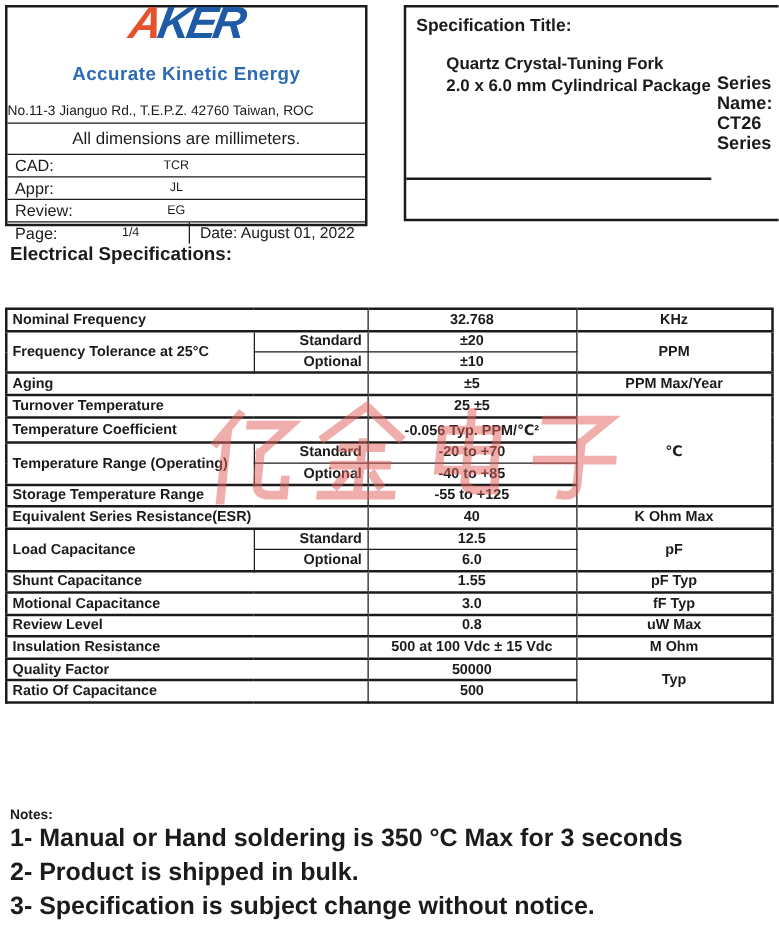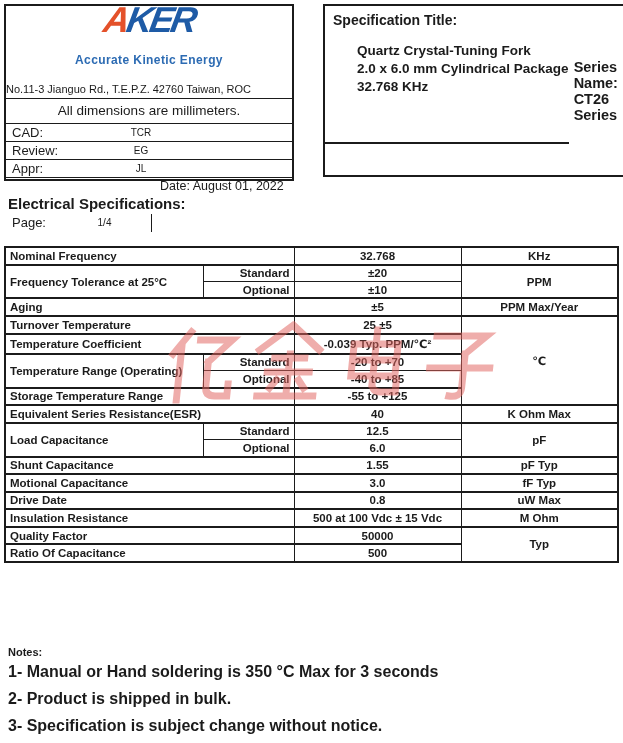--- a/index.html
+++ b/index.html
@@ -14,29 +14,29 @@
     position:absolute; left:4px; top:4px; width:290px; height:177px;
     border:2px solid #1b1b1b; display:flex; flex-direction:column;
   }
   .logo-area { height:57px; display:flex; flex-direction:column; align-items:center; justify-content:center; }
   .logo-word {
     font-style:italic; font-weight:bold; font-size:36px; line-height:34px;
     letter-spacing:-3px; transform:skewX(-10deg); display:inline-block;
   }
   .logo-a   { color:#e4512a; }
   .logo-ker { color:#1e5ba6; }
-  .logo-tagline { color:#2c6bb3; font-weight:bold; font-size:12px; letter-spacing:0.4px; margin-top:16px; }
+  .logo-tagline { color:#2c6bb3; font-weight:bold; font-size:15px; letter-spacing:0.4px; margin-top:16px; }
   .addr-row { height:20px; border-bottom:1.5px solid #1b1b1b; text-align:left; font-size:11px; line-height:18px;margin-top:17px; }
   .dims-row { height:25px; border-bottom:1.5px solid #1b1b1b; text-align:center; font-size:13.5px; line-height:24px; }
   .meta-row { position:relative; height:18px; border-bottom:1.5px solid #1b1b1b; font-size:13px; line-height:17px; }
   .meta-row:last-child { border-bottom:none; flex:1; }
   .meta-label { position:absolute; left:6px; top:0; }
   .meta-value { display:block; text-align:center; width:100%; padding-right:16px; font-size:10px; line-height:17px; }
   .page-row { display:flex; }
-  .page-cell-l { position:relative; width:146px; border-right:1.5px solid #1b1b1b; height:100%;margin-top:36px; }
+  .page-cell-l { position:relative; width:146px; border-right:1.5px solid #1b1b1b; height:100%; }
   .page-value { display:block; text-align:center; width:100%; padding-left:52px; font-size:10px; line-height:17px; }
   .page-cell-r { flex:1; padding-left:8px; font-size:12.5px; line-height:17px; white-space:nowrap; }
   
   .hdr-right {
     position:absolute; left:323px; top:4px; width:312px; height:173px;
     border:2px solid #1b1b1b; display:flex; 
   }
   .spec-title-sec { height:138px; border-bottom:2px solid #1b1b1b; }
   .spec-title-label { font-weight:bold; font-size:14px; padding:6px 0 0 8px; }
   .spec-title-lines { margin:14px 0 0 32px; font-weight:bold; font-size:13.5px; line-height:18px; }
@@ -58,63 +58,62 @@
   td.s { text-align:right; }
   td.v, td.u { text-align:center; }
   
   .watermark {
     position:absolute; left:166px; top:320px; width:336px; height:90px;
     z-index:5; pointer-events:none; transform:skewX(-6deg); opacity:0.52;
   }
   
   .notes { position:absolute; left:8px; top:634px; width:600px;margin-top:12px; }
   .notes-label { font-weight:bold; font-size:11px; }
-  .note-item { font-weight:bold; font-size:16px; line-height:27px; white-space:nowrap; }
+  .note-item { font-weight:bold; font-size:20px; line-height:27px; white-space:nowrap; }
   .note-item:first-of-type { margin-top:3px; }
 </style>
 </head>
 <body>
 
 <div class="page">
 
   <div class="hdr-left">
     <div class="logo-area">
       <span class="logo-word"><span class="logo-a">A</span><span class="logo-ker">KER</span></span>
       <span class="logo-tagline">Accurate Kinetic Energy</span>
     </div>
     <div class="addr-row">No.11-3 Jianguo Rd., T.E.P.Z. 42760 Taiwan, ROC</div>
     <div class="dims-row">All dimensions are millimeters.</div>
     <div class="meta-row">
       <span class="meta-label">CAD:</span>
       <span class="meta-value">TCR</span>
     </div>
     <div class="meta-row">
+      <span class="meta-label">Appr:</span>
+      <span class="meta-value">JL</span>
+    </div>
+    <div class="meta-row">
       <span class="meta-label">Review:</span>
       <span class="meta-value">EG</span>
-    </div>
-    <div class="meta-row">
-      <span class="meta-label">Appr:</span>
-      <span class="meta-value">JL</span>
     </div>
     <div class="meta-row page-row">
       <span class="page-cell-l">
         <span class="meta-label">Page:</span>
         <span class="page-value">1/4</span>
       </span>
       <span class="page-cell-r">Date: August 01, 2022</span>
     </div>
   </div>
 
   <div class="hdr-right">
     <div class="spec-title-sec">
       <div class="spec-title-label">Specification Title:</div>
       <div class="spec-title-lines">
         <div>Quartz Crystal-Tuning Fork</div>
         <div>2.0 x 6.0 mm Cylindrical Package</div>
-        <div>32.768 KHz</div>
       </div>
     </div>
     <div class="series-sec">Series Name: CT26 Series</div>
   </div>
 
   <div class="elec-heading">Electrical Specifications:</div>
 
   <table class="spec">
     <colgroup>
         <col style="width:198px">
@@ -143,21 +142,21 @@
       <td class="v">±5</td>
       <td class="u">PPM Max/Year</td>
     </tr>
     <tr class="major">
       <td class="p" colspan="2">Turnover Temperature</td>
       <td class="v">25 ±5</td>
       <td class="u" rowspan="5">℃</td>
     </tr>
     <tr class="major">
       <td class="p" colspan="2">Temperature Coefficient</td>
-      <td class="v">-0.039 Typ. PPM/℃²</td>
+      <td class="v">-0.056 Typ. PPM/℃²</td>
     </tr>
     <tr class="major">
       <td class="p" rowspan="2">Temperature Range (Operating)</td>
       <td class="s">Standard</td>
       <td class="v">-20 to +70</td>
     </tr>
     <tr class="subrow">
       <td class="s">Optional</td>
       <td class="v">-40 to +85</td>
     </tr>
@@ -184,21 +183,21 @@
       <td class="p" colspan="2">Shunt Capacitance</td>
       <td class="v">1.55</td>
       <td class="u">pF Typ</td>
     </tr>
     <tr class="major">
       <td class="p" colspan="2">Motional Capacitance</td>
       <td class="v">3.0</td>
       <td class="u">fF Typ</td>
     </tr>
     <tr class="major">
-      <td class="p" colspan="2">Drive Date</td>
+      <td class="p" colspan="2">Review Level</td>
       <td class="v">0.8</td>
       <td class="u">uW Max</td>
     </tr>
     <tr class="major">
       <td class="p" colspan="2">Insulation Resistance</td>
       <td class="v">500 at 100 Vdc ± 15 Vdc</td>
       <td class="u">M Ohm</td>
     </tr>
     <tr class="major">
       <td class="p" colspan="2">Quality Factor</td>

